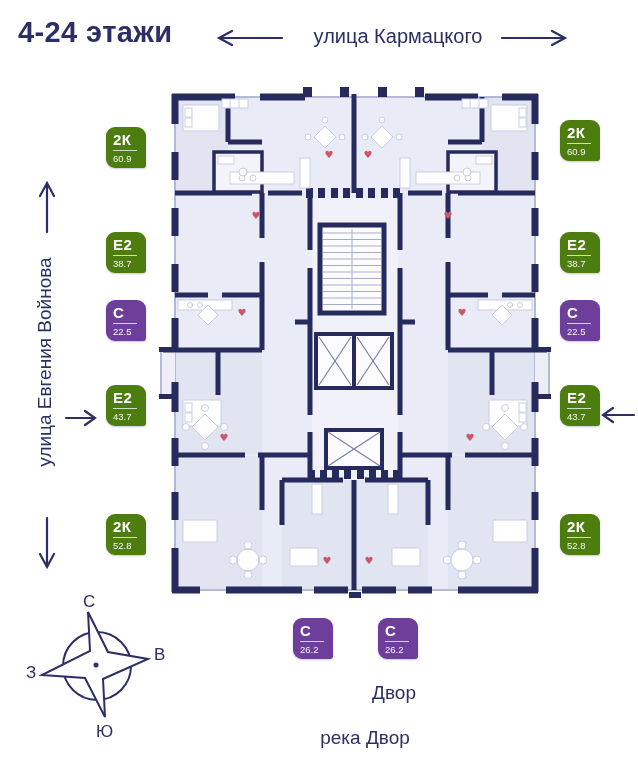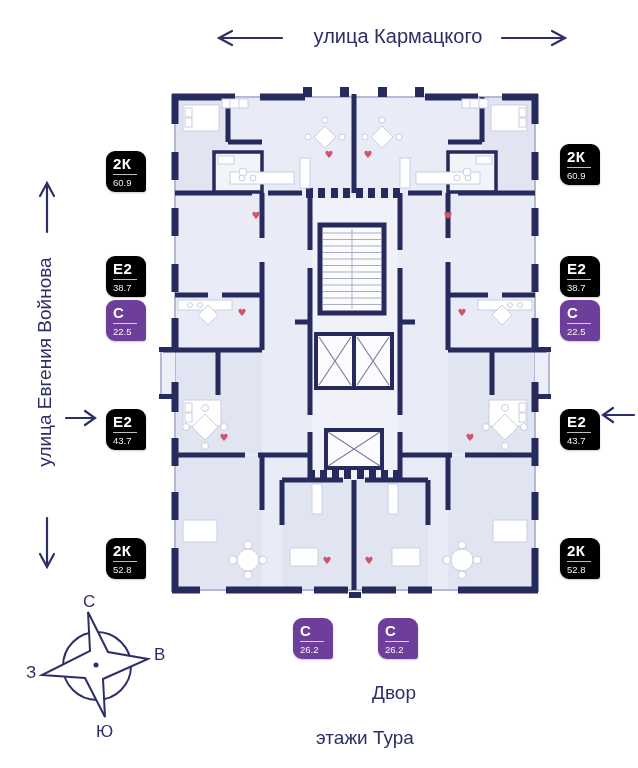--- a/index.html
+++ b/index.html
@@ -20,21 +20,21 @@
   }
   .yard-label{left:296px;top:682px;width:120px;text-align:right;font-size:19px;}
   .river-label{left:305px;top:727px;width:120px;text-align:center;font-size:19px;}
   .compass-label{font-size:17px;color:#2b2f66;}
 
   .badge{
     position:absolute;width:40px;box-sizing:border-box;color:#fff;
     border-radius:9px 9px 3px 9px;padding:5px 0 4px 7px;line-height:1;
     box-shadow:0 1px 2px rgba(40,40,90,.25);
   }
-  .badge.navy{background:#000000;margin-top:24px;}
+  .badge.navy{background:#4d7c0f;}
   .badge.purple{background:#6e3f9a;}
   .badge .t{font-size:15px;font-weight:700;letter-spacing:.5px;}
   .badge .rule{width:24px;height:1px;background:rgba(255,255,255,.75);margin:3px 0 3px 0;}
   .badge .a{font-size:9.5px;opacity:.95;}
 
   svg{position:absolute;left:0;top:0;}
 </style>
 </head>
 <body>
 
@@ -264,24 +264,25 @@
       <path d="M634,415 H604 M613,408 L603,415 L613,422"></path>
     </g>
 
     <g>
       <circle cx="97" cy="666" r="34" fill="none" stroke="#2b2f66" stroke-width="2"></circle>
       <polygon points="88,612 108,652 148,659 103,679 105,717 85,678 42,675 90,651" fill="#ffffff" stroke="#2b2f66" stroke-width="2" stroke-linejoin="miter"></polygon>
       <circle cx="96" cy="665" r="2.5" fill="#2b2f66"></circle>
     </g>
   </svg>
 
+  <div class="abs page-title">4-24 этажи</div>
   <div class="abs street-top">улица Кармацкого</div>
   <div class="abs street-left">улица Евгения Войнова</div>
   <div class="abs yard-label">Двор</div>
-  <div class="abs river-label">этажи Тура</div>
+  <div class="abs river-label">река Двор</div>
 
   <div class="abs compass-label" style="left:83px;top:592px;">С</div>
   <div class="abs compass-label" style="left:154px;top:645px;">В</div>
   <div class="abs compass-label" style="left:26px;top:663px;">З</div>
   <div class="abs compass-label" style="left:96px;top:722px;">Ю</div>
 
   <div class="badge navy" style="left:106px;top:127px;">
     <div class="t">2К</div>
     <div class="rule"></div>
     <div class="a">60.9</div>

